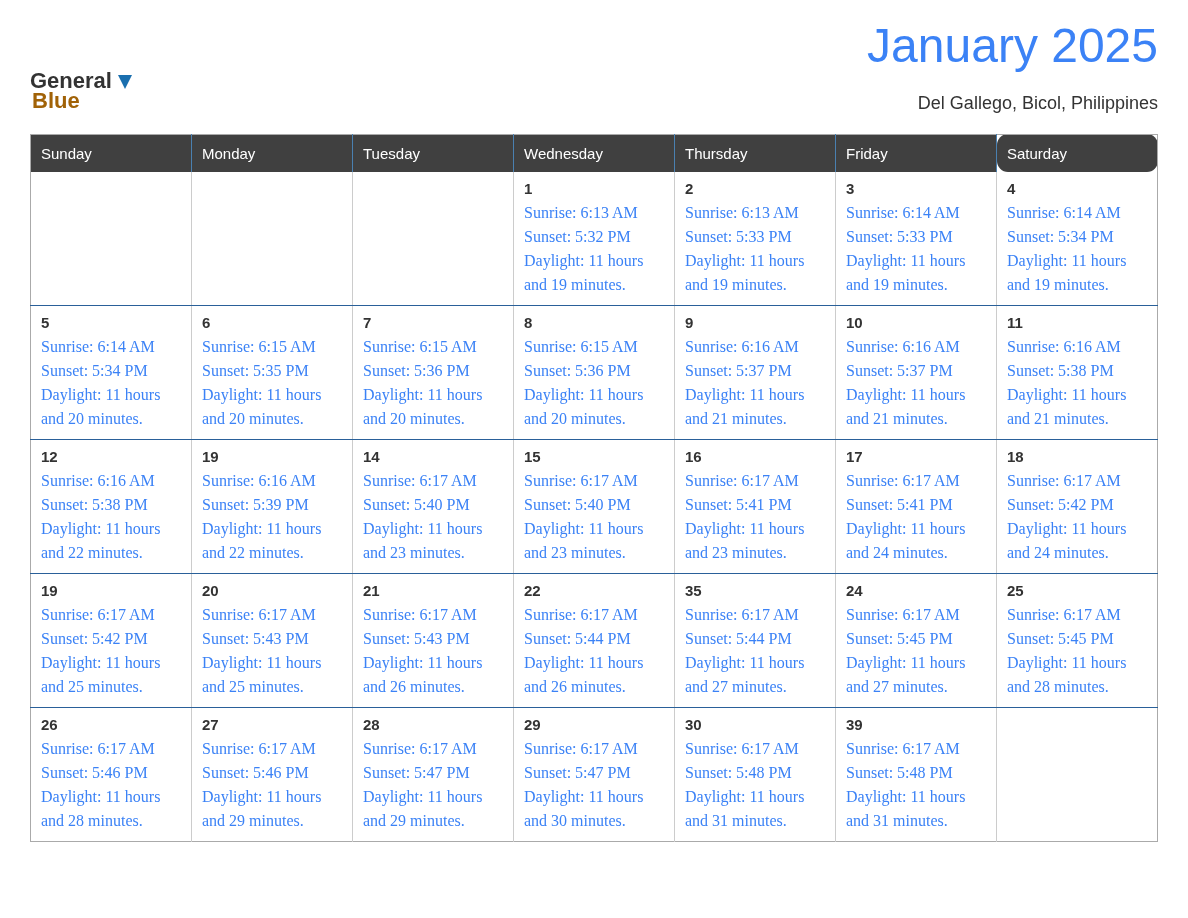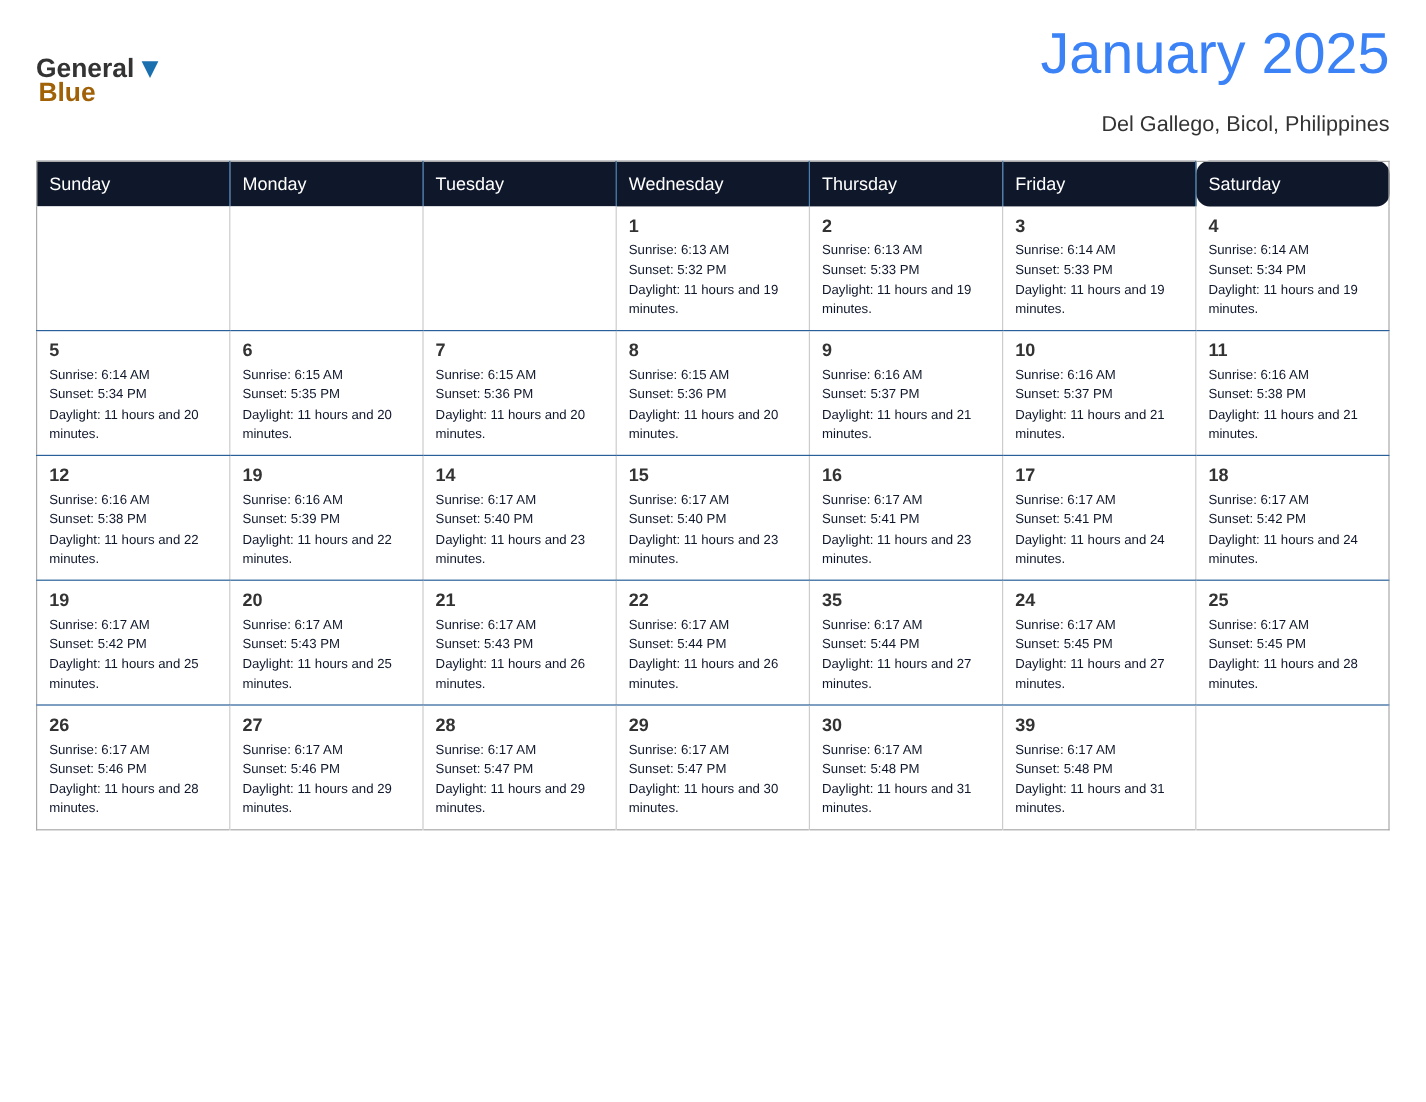--- a/index.html
+++ b/index.html
@@ -6,21 +6,21 @@
     body {
       font-family: Arial, Helvetica, sans-serif;
       background: #ffffff;
       padding: 20px 30px;
       width: 1188px;
       min-height: 918px;
     }
     .header {
       display: flex;
       justify-content: space-between;
-      align-items: center;
+      align-items: flex-end;
       margin-bottom: 20px;
     }
     .logo-text-general {
       font-size: 22px;
       font-weight: bold;
       color: #333;
     }
     .logo-text-blue {
       font-size: 22px;
       font-weight: bold;
@@ -47,21 +47,21 @@
       font-size: 18px;
       color: #333;
       margin-top: 20px;
     }
     .calendar-table {
       width: 100%;
       border-collapse: collapse;
       border: 1px solid #aaa;
     }
     .calendar-table th {
-      background-color: #0f172a;
+      background-color: #404040;
       color: #ffffff;
       padding: 10px 10px;
       text-align: left;
       font-size: 15px;
       font-weight: normal;
       border-right: 1px solid #4a80b0;
     }
     .calendar-table th:last-child {
       border-right: none;
       border-radius: 11px;
@@ -83,23 +83,24 @@
       border-bottom: none;
     }
     .day-number {
       font-size: 15px;
       font-weight: bold;
       color: #333;
       display: block;
       margin-bottom: 4px;
     }
     .day-info {
-      font-size: 11px;
-      color: #0f172a;
+      font-size: 16px;
+      color: #3b82f6;
       line-height: 1.5;
+      font-family: Liberation Serif, serif;
     }
     .empty-cell {
       background: #fff;
     }
   </style>
 </head>
 <body>
 
 <div class="header">
   <div class="logo-wrapper">

